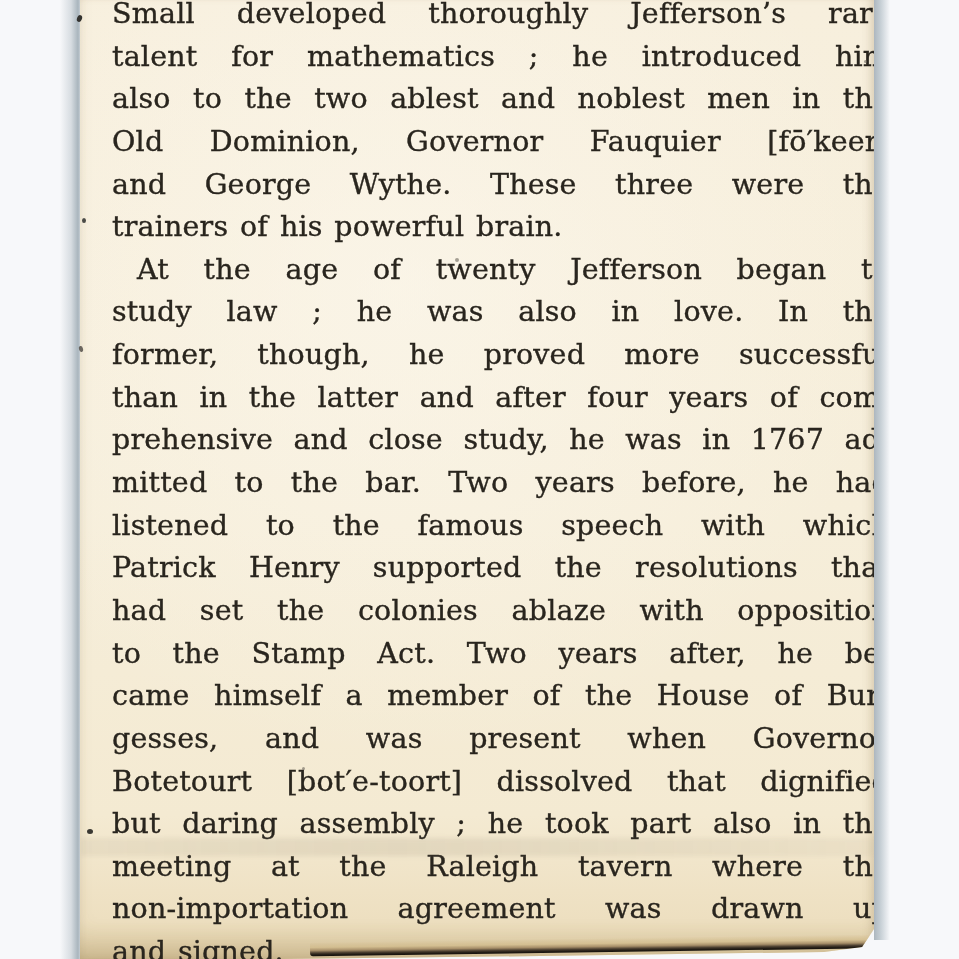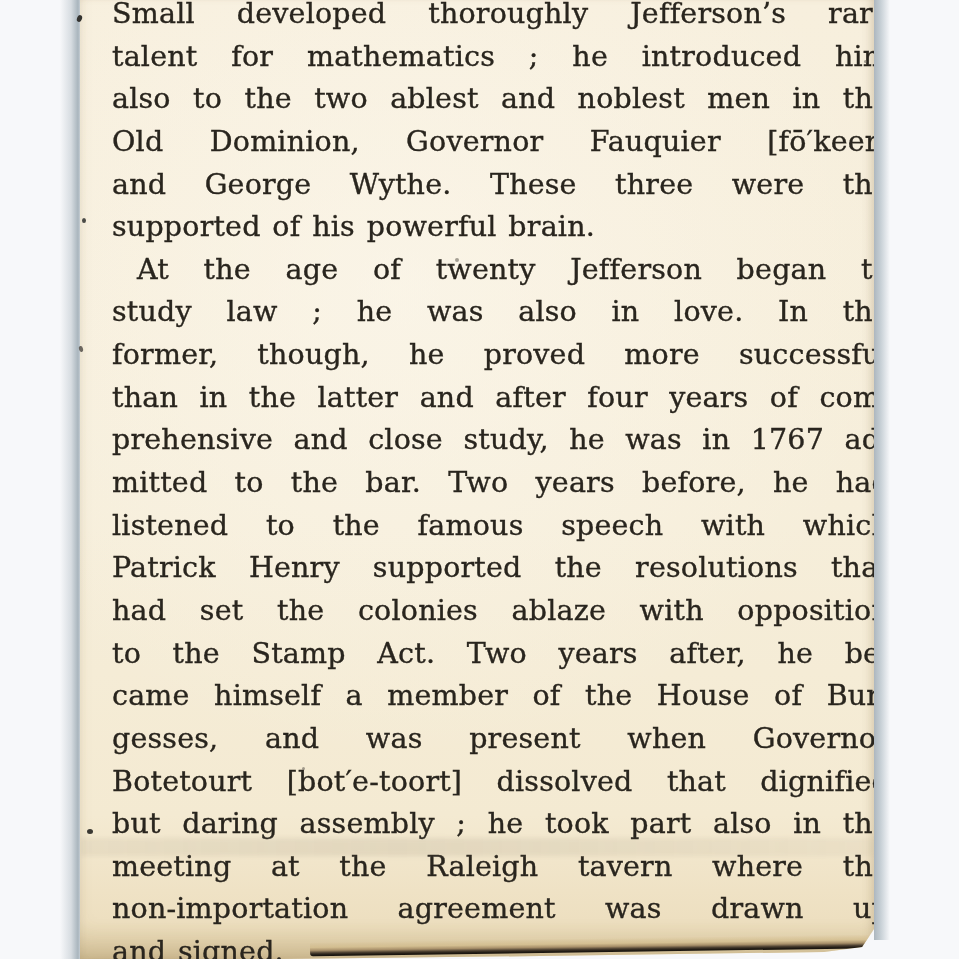--- a/index.html
+++ b/index.html
@@ -80,21 +80,21 @@
 <div class="scan">
   <div class="left-shadow"></div>
 
   <div class="paper">
     <div class="text-block">
       <div class="line">Small developed thoroughly Jefferson’s rare</div>
       <div class="line">talent for mathematics ; he introduced him</div>
       <div class="line">also to the two ablest and noblest men in the</div>
       <div class="line">Old Dominion, Governor Fauquier [fō′keer]</div>
       <div class="line">and George Wythe. These three were the</div>
-      <div class="line flush">supported of his powerful brain.</div>
+      <div class="line flush">trainers of his powerful brain.</div>
       <div class="line indent">At the age of twenty Jefferson began to</div>
       <div class="line">study law ; he was also in love. In the</div>
       <div class="line">former, though, he proved more successful</div>
       <div class="line">than in the latter and after four years of com-</div>
       <div class="line">prehensive and close study, he was in 1767 ad-</div>
       <div class="line">mitted to the bar. Two years before, he had</div>
       <div class="line">listened to the famous speech with which</div>
       <div class="line">Patrick Henry supported the resolutions that</div>
       <div class="line">had set the colonies ablaze with opposition</div>
       <div class="line">to the Stamp Act. Two years after, he be-</div>

